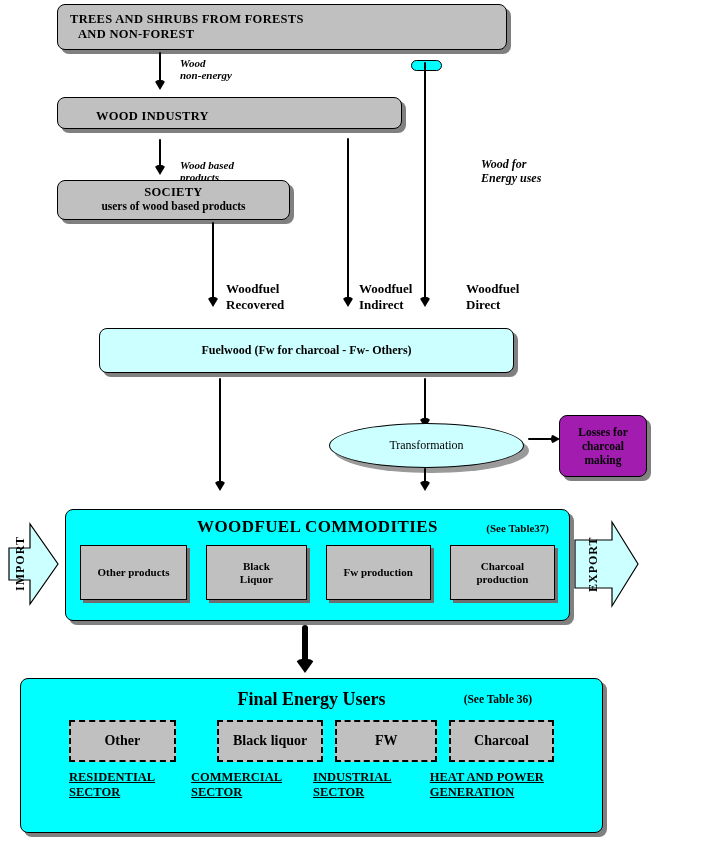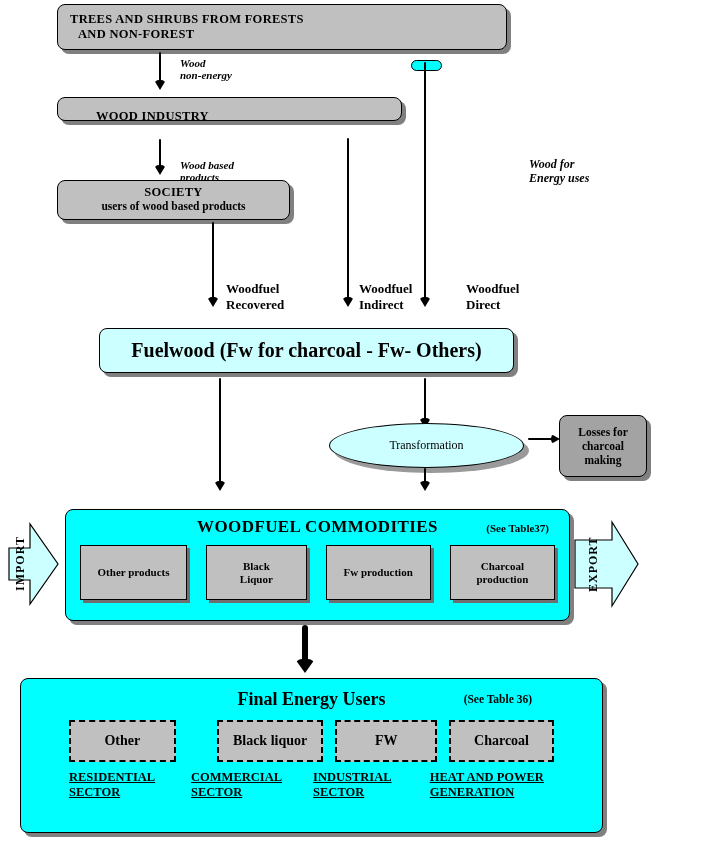--- a/index.html
+++ b/index.html
@@ -115,21 +115,21 @@
 
 <div class="abs" style="left:411px;top:60px;width:29px;height:9px;background:#00ffff;border:1px solid #000;"></div>
 
 <div class="abs vline" style="left:159px;top:52px;height:30px;"></div>
 <div class="abs vhead" style="left:154px;top:80px;"></div>
 <div class="abs ital" style="left:180px;top:57px;">
   <span>Wood</span><br>
   <span>non-energy</span>
 </div>
 
-<div class="abs grey-box" style="left:57px;top:97px;width:345px;height:24px;padding:11px 0 0 38px;">
+<div class="abs grey-box" style="left:57px;top:97px;width:345px;height:32px;padding:11px 0 0 38px;">
   <div class="title-cap">WOOD INDUSTRY</div>
 </div>
 
 <div class="abs vline" style="left:159px;top:139px;height:28px;"></div>
 <div class="abs vhead" style="left:154px;top:165px;"></div>
 <div class="abs ital" style="left:180px;top:159px;">
   <span>Wood based</span><br>
   <span>products</span>
 </div>
 
@@ -152,43 +152,43 @@
   <span>Indirect</span>
 </div>
 
 <div class="abs vline" style="left:424px;top:62px;height:238px;"></div>
 <div class="abs vhead" style="left:419px;top:297px;"></div>
 <div class="abs lbl" style="left:466px;top:281px;">
   <span>Woodfuel</span><br>
   <span>Direct</span>
 </div>
 
-<div class="abs ital" style="left:481px;top:157px;font-size:12px;line-height:14px;margin-left:48px;">
+<div class="abs ital" style="left:481px;top:157px;font-size:12px;line-height:14px;">
   <span>Wood for</span><br>
   <span>Energy uses</span>
 </div>
 
 <div class="abs pale-box" style="left:99px;top:328px;width:415px;height:45px;display:flex;align-items:center;justify-content:center;">
-  <div style="font-weight:bold;font-size:20px;">Fuelwood (Fw for charcoal - Fw- Others)</div>
+  <div style="font-weight:bold;font-size:12px;">Fuelwood (Fw for charcoal - Fw- Others)</div>
 </div>
 
 <div class="abs vline" style="left:219px;top:378px;height:105px;"></div>
 <div class="abs vhead" style="left:214px;top:481px;"></div>
 
 <div class="abs vline" style="left:424px;top:378px;height:45px;"></div>
 <div class="abs vhead" style="left:419px;top:418px;"></div>
 
 <div class="ellipse" style="left:329px;top:423px;width:195px;height:45px;">
   <span>Transformation</span>
 </div>
 
 <div class="abs hline" style="left:528px;top:438px;width:25px;"></div>
 <div class="abs hhead-right" style="left:551px;top:434px;"></div>
 
-<div class="abs" style="left:559px;top:415px;width:88px;height:62px;background:#a3a3a3;border:1px solid #000;box-shadow:4px 4px 0 #808080;box-sizing:border-box;display:flex;flex-direction:column;align-items:center;justify-content:center;font-weight:bold;font-size:11.5px;line-height:14px;">
+<div class="abs" style="left:559px;top:415px;width:88px;height:62px;background:#a21caf;border:1px solid #000;box-shadow:4px 4px 0 #808080;box-sizing:border-box;display:flex;flex-direction:column;align-items:center;justify-content:center;font-weight:bold;font-size:11.5px;line-height:14px;">
   <span>Losses for</span>
   <span>charcoal</span>
   <span>making</span>
 </div>
 
 <div class="abs vline" style="left:424px;top:468px;height:15px;"></div>
 <div class="abs vhead" style="left:419px;top:481px;"></div>
 
 <div class="abs" style="left:8px;top:518px;width:52px;height:92px;">
   <svg width="52" height="92" viewBox="0 0 52 92">

